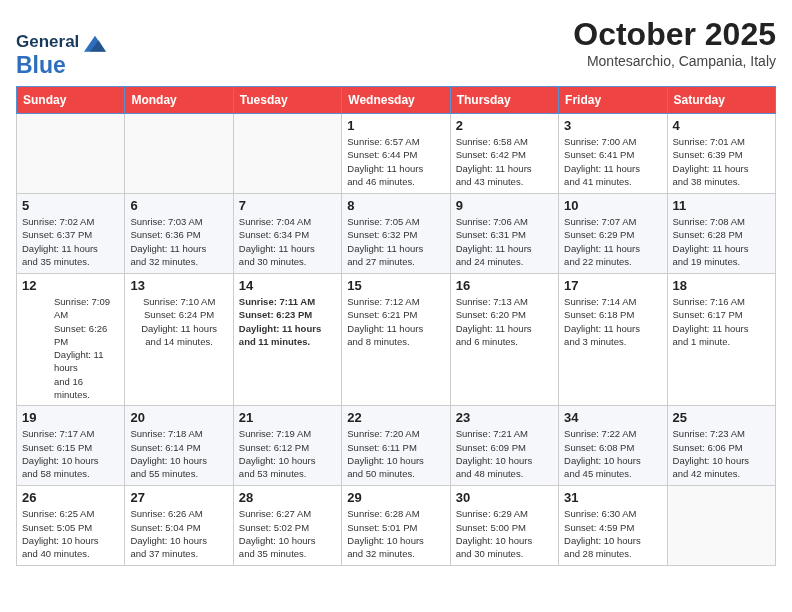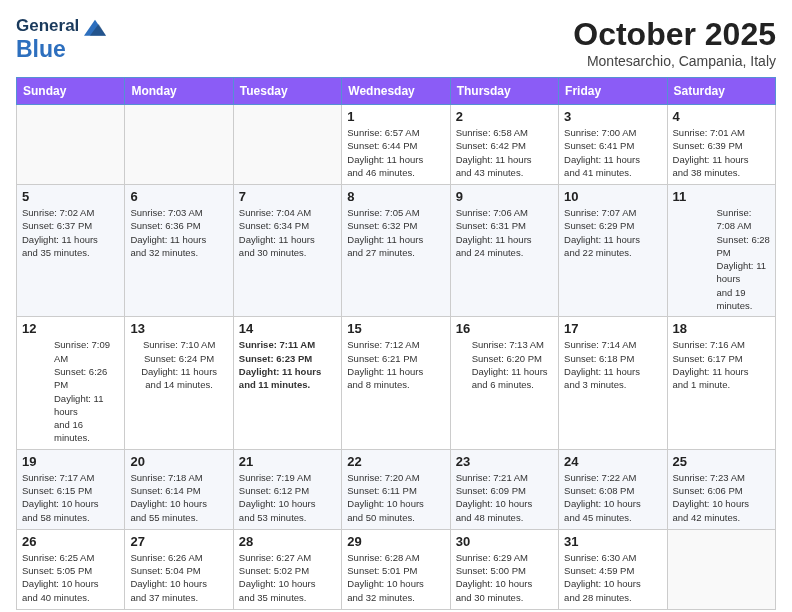--- a/index.html
+++ b/index.html
@@ -31,21 +31,21 @@
     .subtitle {
       font-size: 14px;
       color: #444;
     }
     table {
       width: 100%;
       border-collapse: collapse;
       font-size: 10px;
     }
     thead tr th {
-      background: #8b5cf6;
+      background: #ef4444;
       color: #fff;
       text-align: left;
       padding: 6px 6px;
       font-size: 12px;
       font-weight: bold;
       border: 1px solid #5590d4;
     }
     tbody tr td {
       border: 1px solid #ccc;
       vertical-align: top;
@@ -71,21 +71,21 @@
     .empty {
       background: #f9f9f9;
     }
   </style>
 </head>
 <body>
 
 <div class="header">
   <div class="logo">
     <div>
-      <div style="font-size:17px;font-weight:bold;color:#1a3a5c;line-height:1.15;">
+      <div style="font-size:17px;font-weight:bold;color:#1a3a5c;line-height:1.15;margin-top:16px;">
         General
         <svg style="display:inline;vertical-align:middle;width:22px;height:18px;" viewBox="0 0 30 24">
           <polygon points="0,24 15,2 30,24" fill="#2d6fbe"></polygon>
           <polygon points="8,24 20,8 30,24" fill="#1a3a5c" opacity="0.5"></polygon>
         </svg>
       </div>
       <div style="font-size:23px;font-weight:bold;color:#2d6fbe;line-height:1.15;">Blue</div>
     </div>
   </div>
   <div class="title-block">
@@ -178,21 +178,21 @@
         </td>
         <td>
           <div class="day-num">10</div>
           <div class="day-info" style="white-space: pre-line;">Sunrise: 7:07 AM
 Sunset: 6:29 PM
 Daylight: 11 hours
 and 22 minutes.</div>
         </td>
         <td>
           <div class="day-num">11</div>
-          <div class="day-info" style="white-space: pre-line; margin-left: 44px;">Sunrise: 7:08 AM
+          <div class="day-info" style="white-space: pre-line;">Sunrise: 7:08 AM
 Sunset: 6:28 PM
 Daylight: 11 hours
 and 19 minutes.</div>
         </td>
       </tr>
       <tr>
         <td>
           <div class="day-num">12</div>
           <div class="day-info" style="white-space: pre-line; margin-left: 32px;">Sunrise: 7:09 AM
 Sunset: 6:26 PM
@@ -215,21 +215,21 @@
         </td>
         <td>
           <div class="day-num">15</div>
           <div class="day-info" style="white-space: pre-line;">Sunrise: 7:12 AM
 Sunset: 6:21 PM
 Daylight: 11 hours
 and 8 minutes.</div>
         </td>
         <td>
           <div class="day-num">16</div>
-          <div class="day-info" style="white-space: pre-line; margin-left: 16px;">Sunrise: 7:13 AM
+          <div class="day-info" style="white-space: pre-line;">Sunrise: 7:13 AM
 Sunset: 6:20 PM
 Daylight: 11 hours
 and 6 minutes.</div>
         </td>
         <td>
           <div class="day-num">17</div>
           <div class="day-info" style="white-space: pre-line;">Sunrise: 7:14 AM
 Sunset: 6:18 PM
 Daylight: 11 hours
 and 3 minutes.</div>
@@ -272,21 +272,21 @@
 and 50 minutes.</div>
         </td>
         <td>
           <div class="day-num">23</div>
           <div class="day-info" style="white-space: pre-line;">Sunrise: 7:21 AM
 Sunset: 6:09 PM
 Daylight: 10 hours
 and 48 minutes.</div>
         </td>
         <td>
-          <div class="day-num">24</div>
+          <div class="day-num">34</div>
           <div class="day-info" style="white-space: pre-line;">Sunrise: 7:22 AM
 Sunset: 6:08 PM
 Daylight: 10 hours
 and 45 minutes.</div>
         </td>
         <td>
           <div class="day-num">25</div>
           <div class="day-info" style="white-space: pre-line;">Sunrise: 7:23 AM
 Sunset: 6:06 PM
 Daylight: 10 hours

